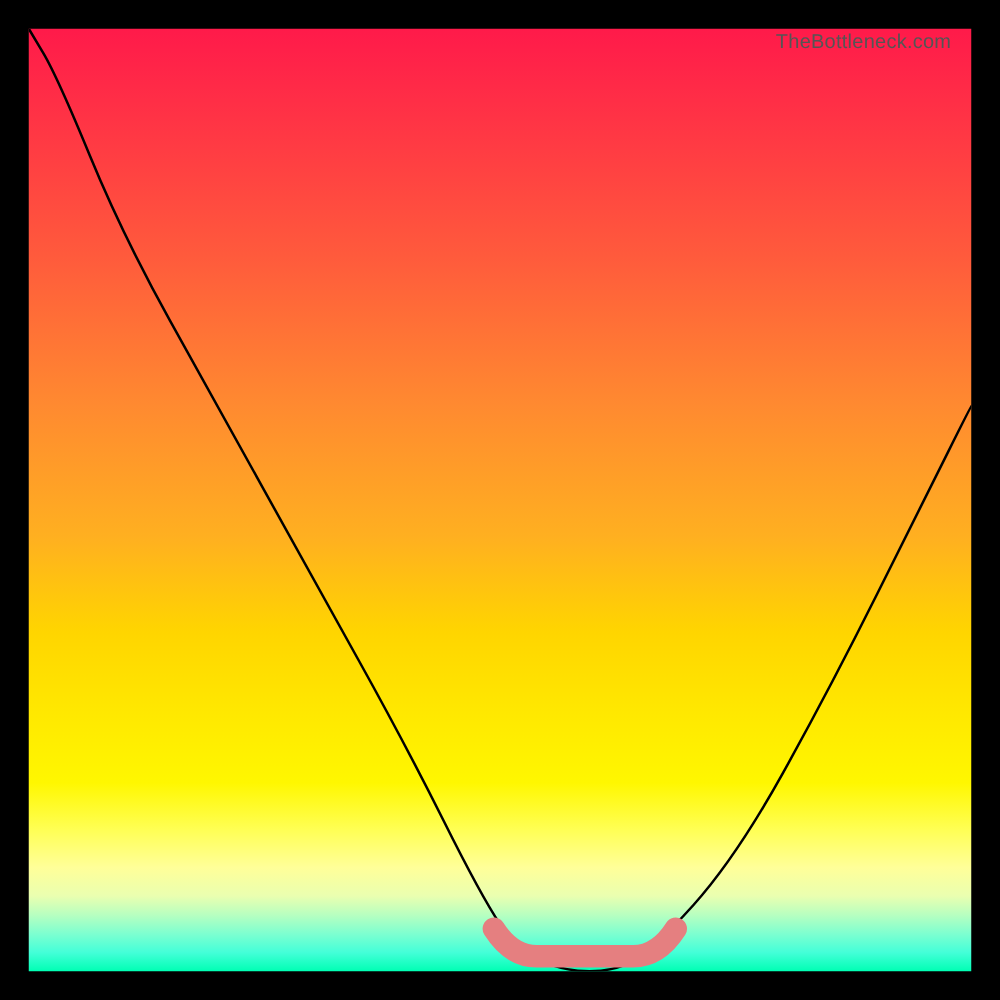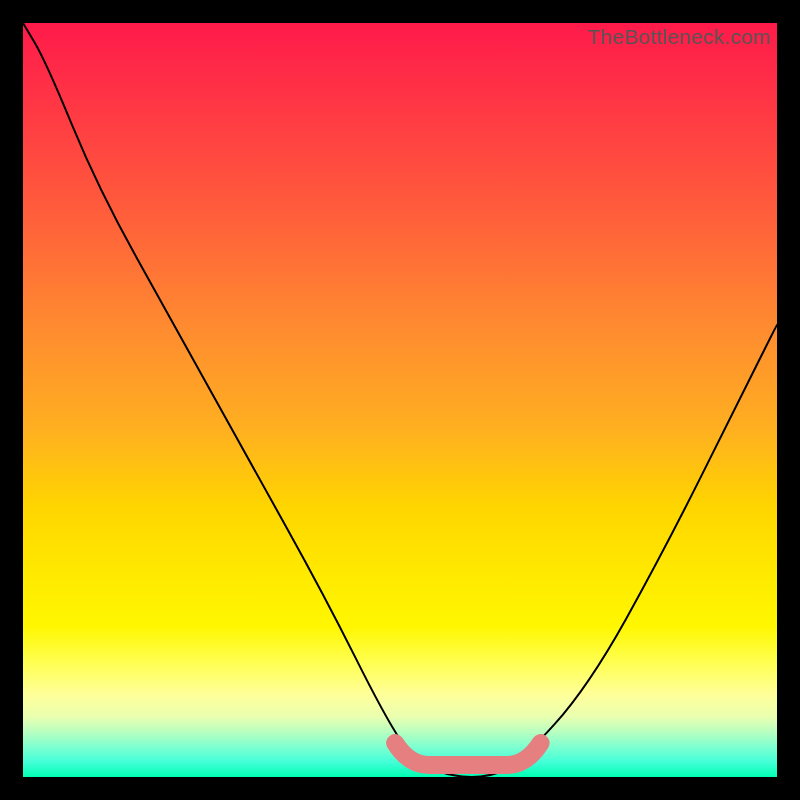--- a/index.html
+++ b/index.html
@@ -41,23 +41,23 @@
       #eaffb0 92%,
       #b8ffc0 94%,
       #7effd0 96%,
       #44ffd8 98%,
       #00ffb4 100%
     );
   }
   .watermark {
     position: absolute;
     top: 2px;
-    right: 6px;
+    right: 16px;
     color: #555;
-    font-size: 21px;
+    font-size: 16px;
     font-weight: 400;
     letter-spacing: 0.2px;
     user-select: none;
   }
   svg.curves {
     position: absolute;
     left: 0;
     top: 0;
     width: 754px;
     height: 754px;

